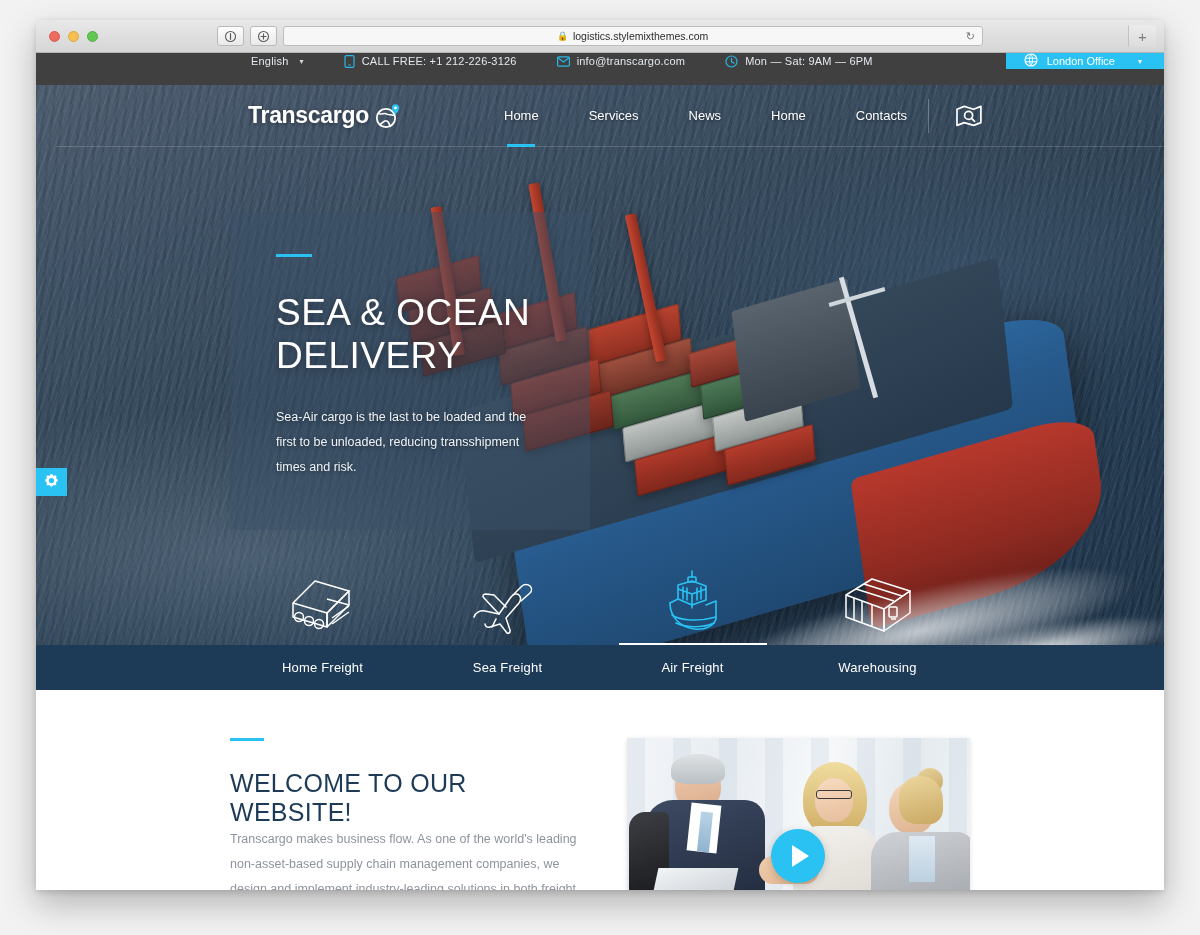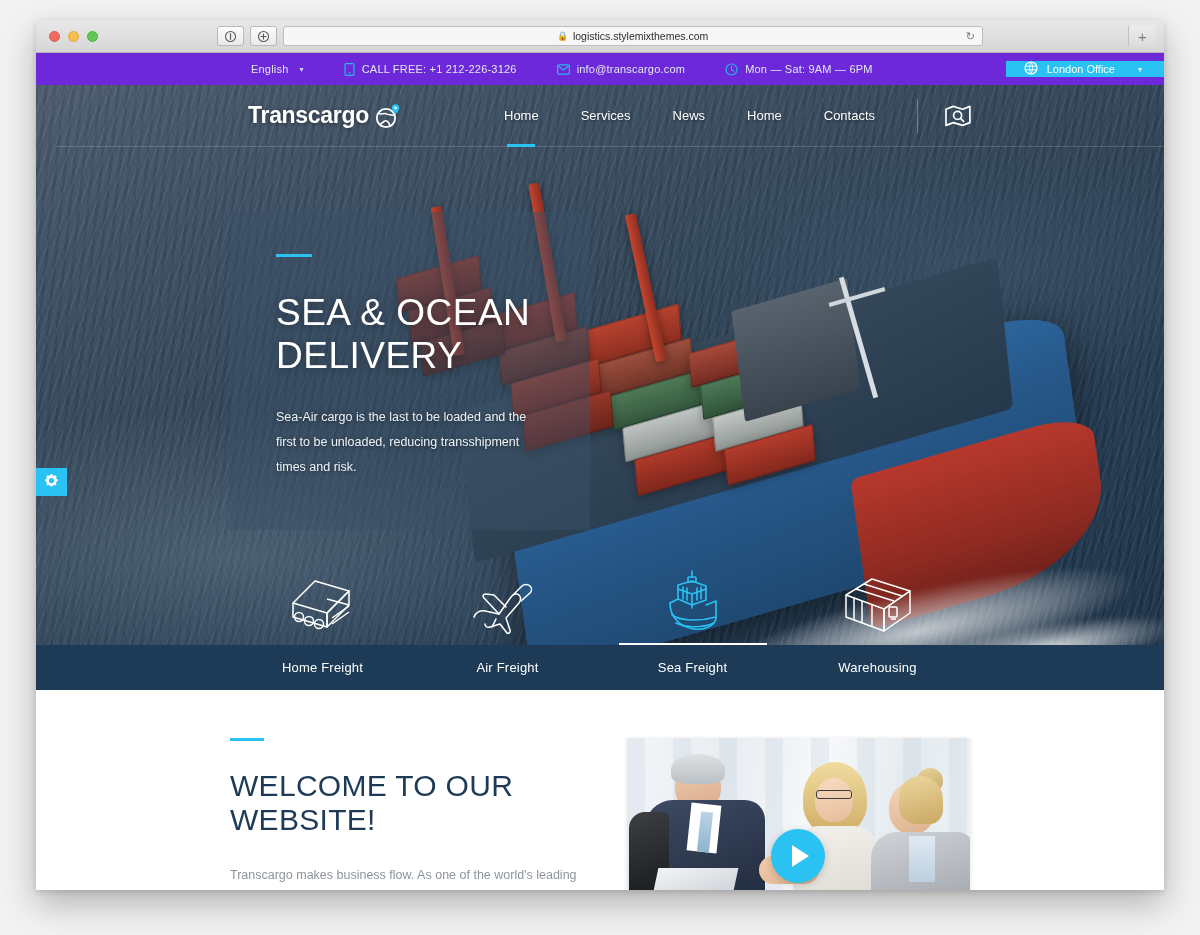--- a/index.html
+++ b/index.html
@@ -100,23 +100,23 @@
     width: 1128px;
     height: 837px;
     overflow: hidden;
     background: #fff;
   }
 
   
   .topbar {
     position: relative;
     height: 32px;
-    background: #6d28d9;
-    display: flex;
-    align-items: center;
+    background: #404040;
+    display: flex;
+    align-items: flex-start;
     z-index: 30;
     font-size: 11px;
     color: #e3e9ef;
   }
   .topbar-inner {
     width: 100%;
     display: flex;
     align-items: stretch;
     padding-left: 195px;
   }
@@ -246,21 +246,21 @@
     color: #ffffff;
     font-size: 23px;
     font-weight: bold;
     letter-spacing: -.3px;
     text-shadow: 0 1px 4px rgba(0,0,0,.4);
   }
   .logo-mark { position: relative; width: 30px; height: 30px; display:block; }
 
   .nav-menu {
     display: flex;
-    gap: 0;
+    gap: 8px;
     margin-left: 80px;
   }
   .nav-item {
     position: relative;
     color: #ffffff;
     font-size: 13px;
     padding: 0 21px;
     line-height: 62px;
     text-shadow: 0 1px 3px rgba(0,0,0,.45);
     cursor: pointer;
@@ -379,25 +379,24 @@
     height: 200px;
     background: #ffffff;
     padding: 48px 194px 0 194px;
     display: flex;
     gap: 44px;
   }
   .welcome-left { width: 370px; }
   .welcome-rule { width: 34px; height: 3px; background: #29c2f2; margin-bottom: 28px; }
   .welcome-title {
     color: #1d3b57;
-    font-size: 30px;
+    font-size: 25px;
     font-weight: 300;
     letter-spacing: .3px;
     text-transform: uppercase;
-    margin-bottom: 26px;
   }
   .welcome-text {
     color: #8e949c;
     font-size: 12.5px;
     line-height: 2.0;
   }
   .video-box {
     position: relative;
     width: 360px;
     height: 160px;
@@ -680,22 +679,22 @@
                 <rect x="49" y="34" width="8" height="10" rx="1"></rect>
                 <path d="M51 46h5"></path>
               </g>
             </svg>
           </span>
         </div>
       </div>
 
       <div class="svc-tabs">
         <div class="svc-tab">Home Freight</div>
+        <div class="svc-tab">Sea Freight</div>
         <div class="svc-tab">Air Freight</div>
-        <div class="svc-tab">Sea Freight</div>
         <div class="svc-tab">Warehousing</div>
       </div>
 
     </div>
 
     <div class="welcome">
       <div class="welcome-left">
         <div class="welcome-rule"></div>
         <div class="welcome-title">WELCOME TO OUR WEBSITE!</div>
         <div class="welcome-text">Transcargo makes business flow. As one of the world's leading non-asset-based supply chain management companies, we design and implement industry-leading solutions in both freight management.</div>

